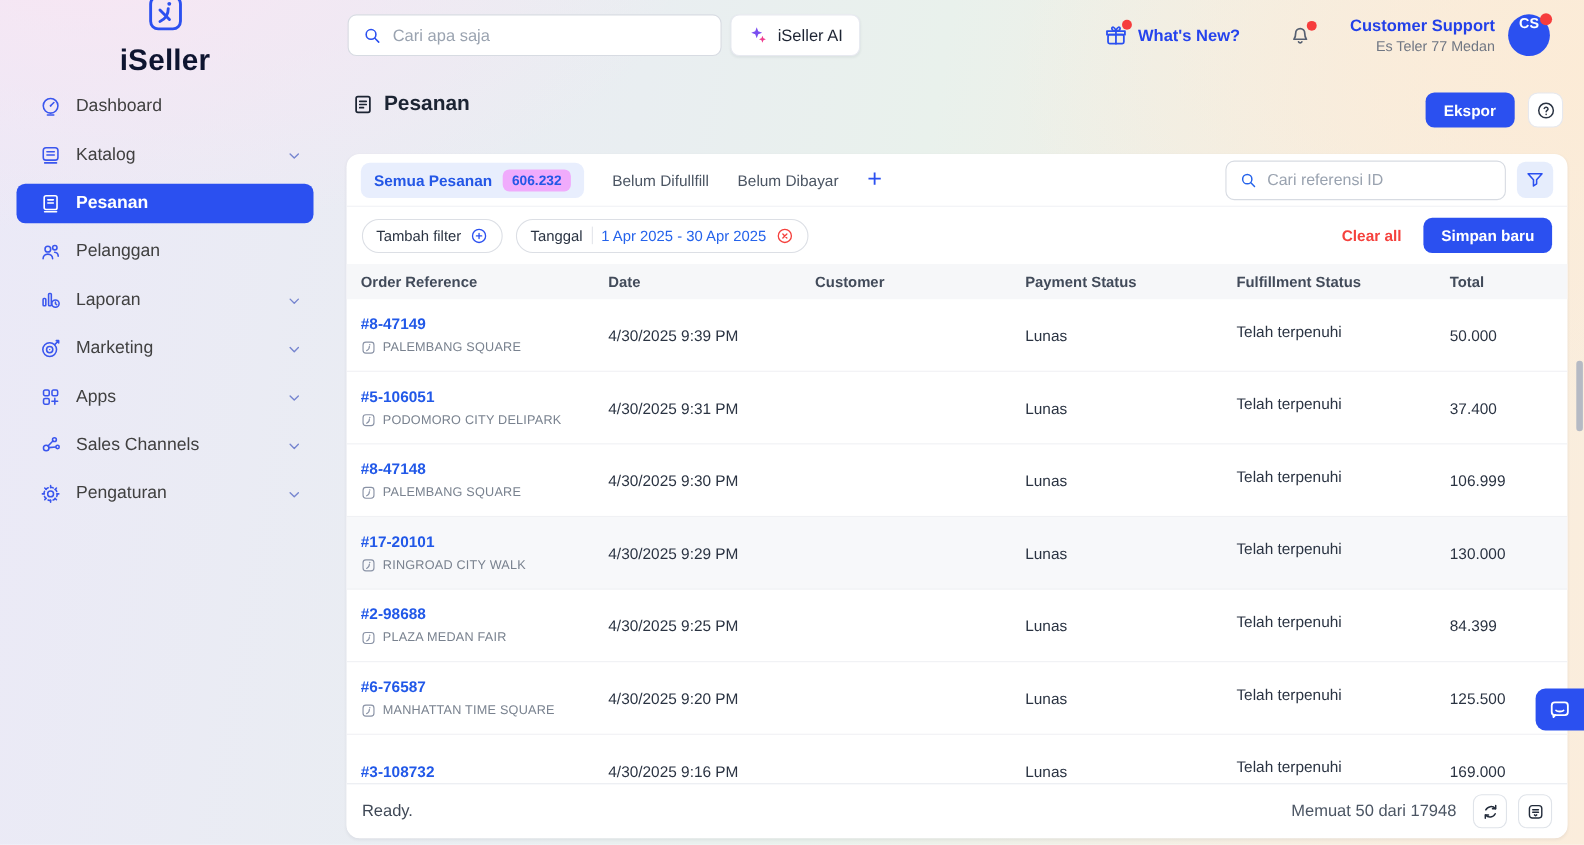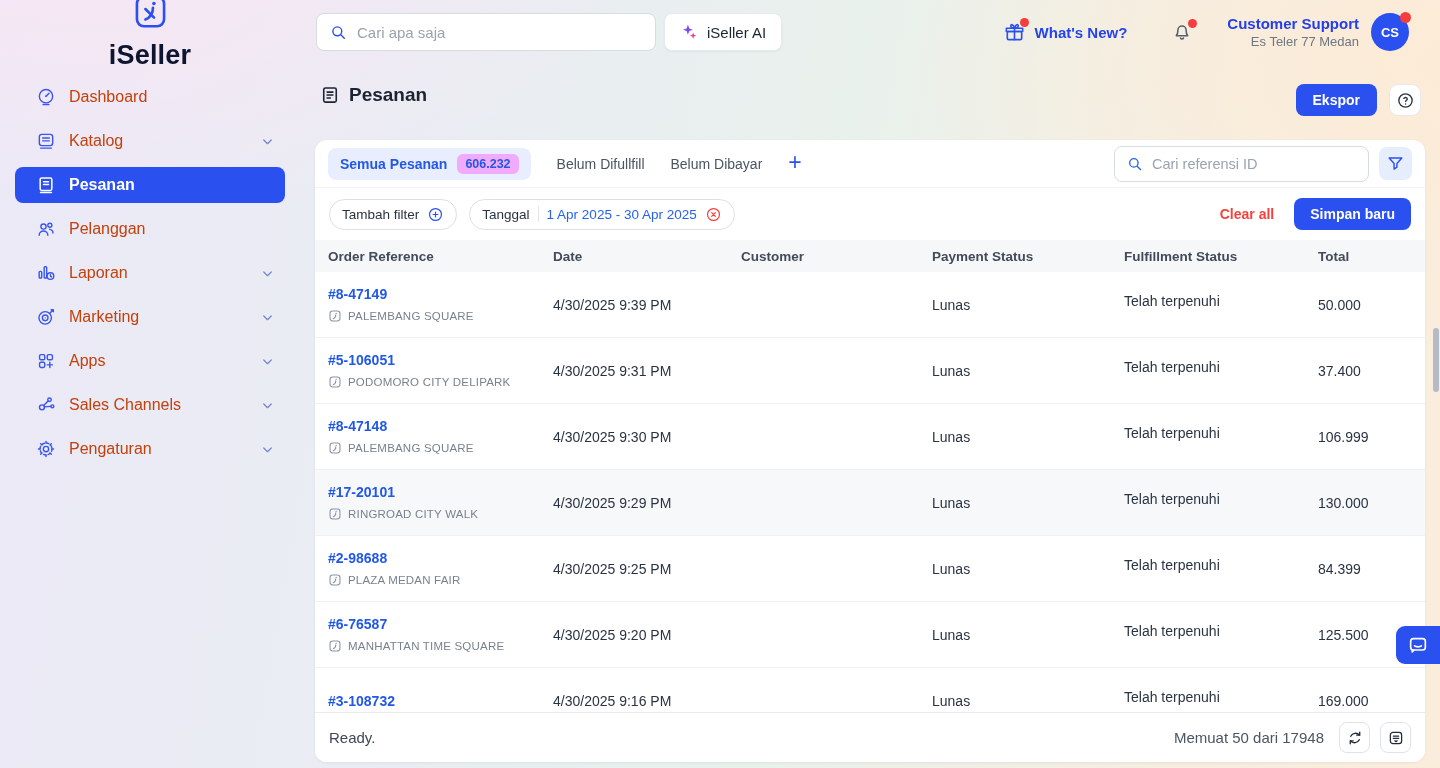--- a/index.html
+++ b/index.html
@@ -29,29 +29,29 @@
   .top-right { position:absolute; right:31px; top:0; height:64px; display:flex; align-items:center; }
   .whats-new { display:flex; align-items:center; gap:9px; cursor:pointer; }
   .whats-new .label { font-size:15px; font-weight:700; color:#2543ed; }
   .icon-wrap { position:relative; }
   .dot { position:absolute; width:9px; height:9px; background:#f63d3d; border-radius:50%; }
   .bell { margin-left:44px; cursor:pointer; }
   .support { margin-left:34px; text-align:right; cursor:pointer; }
   .support .t1 { font-size:15px; font-weight:700; color:#2340e8; }
   .support .t2 { font-size:13px; color:#6f7683; margin-top:2px; }
   .avatar { margin-left:12px; position:relative; width:38px; height:38px; border-radius:50%;
-    background:#2b50f0; color:#fff; font-size:13px; font-weight:700; display:flex; align-items:center; justify-content:center; cursor:pointer; }
+    background:#2b50f0; color:#fff; font-size:13px; font-weight:700; display:flex; align-items:flex-start; justify-content:center; cursor:pointer; }
   .avatar .dot { width:11px; height:11px; top:-1px; right:-2px; }
 
   
   .sidebar { position:absolute; top:79px; left:15px; width:270px; }
   .sb-item { height:36px; display:flex; align-items:center; gap:13px; padding:0 10px 0 21px;
     margin-bottom:8px; border-radius:8px; cursor:pointer; }
   .sb-icon { color:#3a56ee; width:20px; height:20px; flex:0 0 20px; }
-  .sb-label { font-size:16px; font-weight:500; color:#c2410c; }
+  .sb-label { font-size:16px; font-weight:500; color:#404040; }
   .sb-chevron { margin-left:auto; color:#7685cf; }
   .sb-item.active { background:#2b50f0; }
   .sb-item.active .sb-icon, .sb-item.active .sb-chevron { color:#fff; }
   .sb-item.active .sb-label { color:#fff; font-weight:600; }
 
   
   .page-head { position:absolute; left:300px; top:84px; right:0; height:32px; }
   .page-title { position:absolute; left:20px; top:0; display:flex; align-items:center; gap:9px; }
   .page-title .txt { font-size:19px; font-weight:700; color:#1c2433; }
   .btn-export { position:absolute; right:63px; top:0; height:32px; padding:0 17px; background:#2b50f0;

